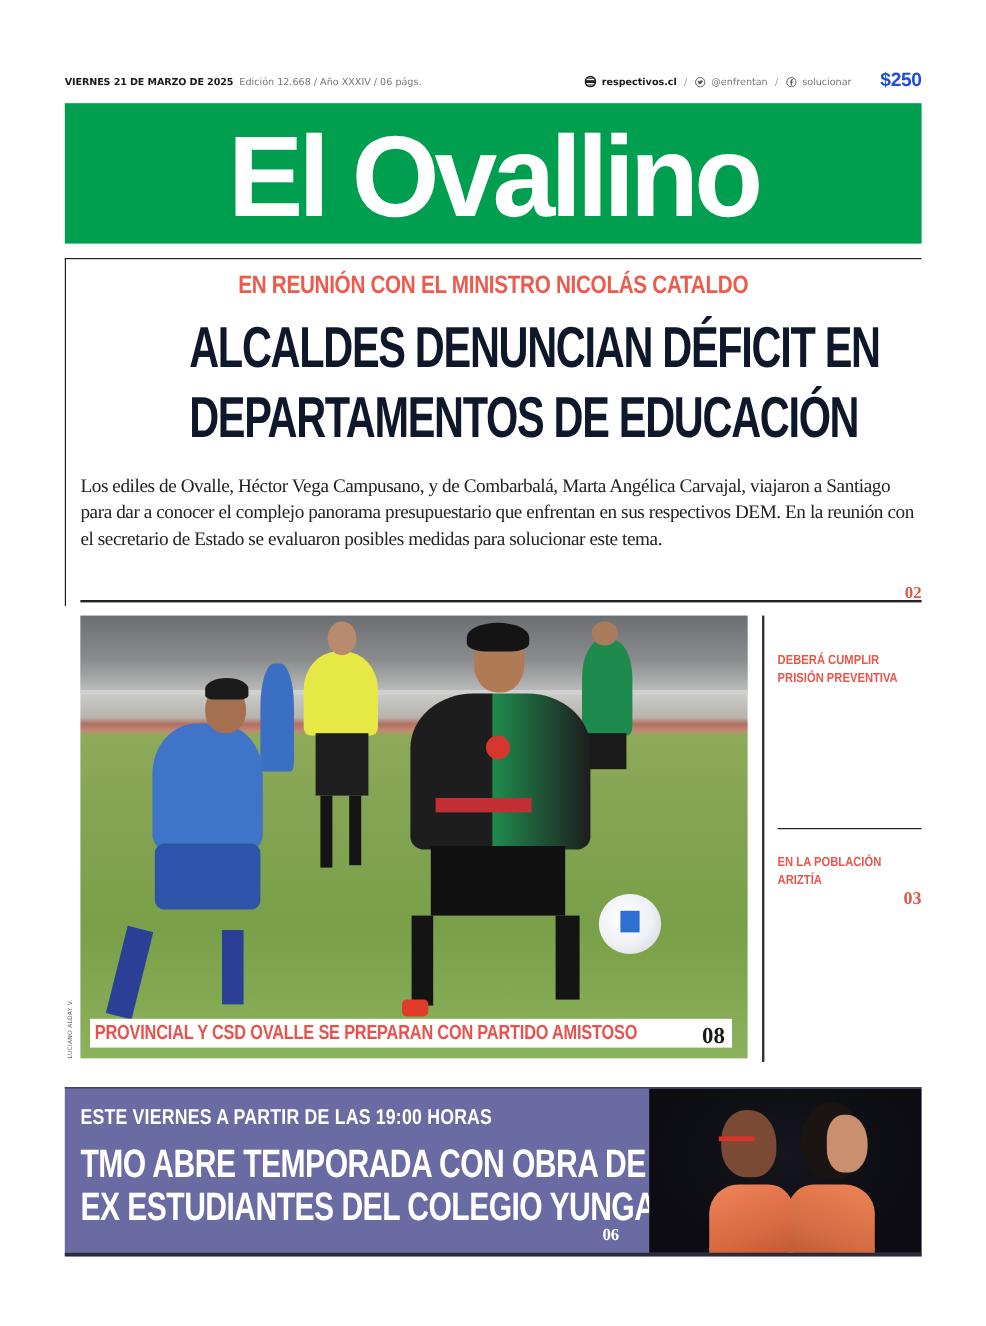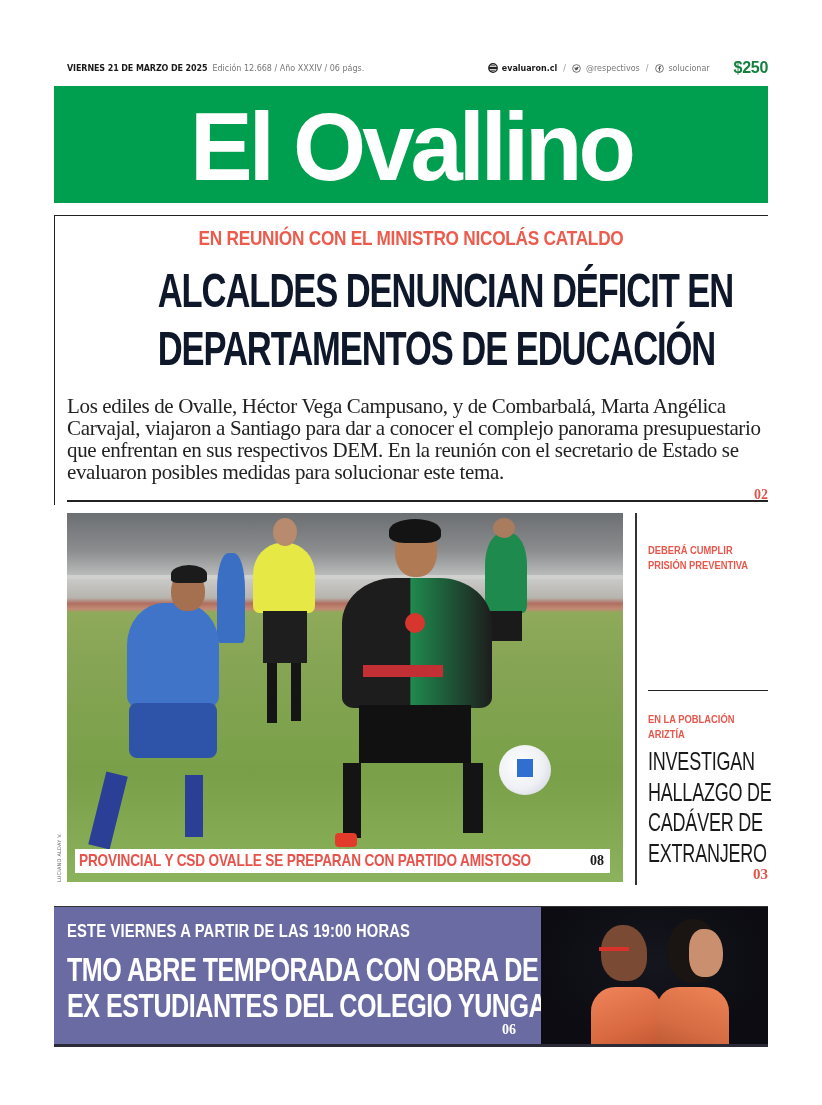--- a/index.html
+++ b/index.html
@@ -1,54 +1,54 @@
 <!DOCTYPE html>
 <html><head>
   <meta charset="utf-8">
   <style>
     * { box-sizing: border-box; margin: 0; padding: 0; }
     html, body { width: 822px; height: 1105px; background: #ffffff; overflow: hidden; }
     body { position: relative; font-family: "DejaVu Sans", sans-serif; color: #1a1a1a; }
 
     
     .topbar { position: absolute; left: 54px; top: 60px; width: 714px; height: 16px; display: flex; align-items: center; justify-content: space-between; }
-    .topbar-left { display: flex; align-items: flex-start; gap: 5px; font-size: 8px; margin-left: 13px; }
+    .topbar-left { display: flex; align-items: flex-start; gap: 5px; font-size: 8px; }
     .dateline { font-weight: bold; color: #1a1a1a; letter-spacing: -0.1px; }
     .edition { color: #777; font-size: 8px; }
     .topbar-right { display: flex; align-items: center; gap: 4px; font-size: 8px; color: #777; }
     .topbar-right .site { font-weight: bold; color: #1a1a1a; }
     .topbar-right .sep { color: #999; margin: 0 2px; }
     .ico { display: inline-flex; align-items: center; justify-content: center; width: 10px; height: 10px; }
-    .price { font-family: "Liberation Sans", sans-serif; font-weight: bold; font-size: 16px; color: #15803d; margin-left: 20px; letter-spacing: -0.3px; }
+    .price { font-family: "Liberation Sans", sans-serif; font-weight: bold; font-size: 16px; color: #1d4ed8; margin-left: 20px; letter-spacing: -0.3px; }
 
     
     .masthead { position: absolute; left: 54px; top: 86px; width: 714px; height: 117px; background: #009e4f; display: flex; align-items: center; justify-content: center; }
     .masthead-title { font-family: "Liberation Sans", sans-serif; font-weight: bold; color: #ffffff; font-size: 94px; letter-spacing: -4px; transform: scaleY(1.02); line-height: 1; margin-top: 4px; }
 
     
     .lead-frame { position: absolute; left: 54px; top: 215px; width: 714px; height: 290px; border-top: 1.5px solid #222; border-left: 1.5px solid #222; }
     .kicker-red { position: absolute; left: 0; width: 822px; top: 226px; text-align: center; font-family: "Liberation Sans", sans-serif; font-weight: bold; font-size: 21px; color: #ec5b4c; letter-spacing: -0.3px; transform: scaleX(0.82); transform-origin: center; }
     .lead-headline { position: absolute; left: 58px; top: 262px; width: 712px; font-family: "Liberation Sans", sans-serif; font-weight: bold; font-size: 48px; line-height: 58px; color: #0f172a; text-align: center; letter-spacing: -1.5px; }
     .lead-headline span { display: block; transform: scaleX(0.72); transform-origin: center; white-space: nowrap; }
-    .lead-body { position: absolute; left: 67px; top: 395px; width: 700px; font-family: "Liberation Serif", serif; font-size: 21px; line-height: 22px; color: #222; letter-spacing: -0.35px; }
+    .lead-body { position: absolute; left: 67px; top: 395px; width: 700px; font-family: "Liberation Serif", serif; font-size: 16px; line-height: 22px; color: #222; letter-spacing: -0.35px; }
     .pageref { font-family: "Liberation Serif", serif; font-weight: bold; color: #e0574a; font-size: 14px; }
     .lead-pageref { position: absolute; right: 54px; top: 487px; }
     .rule { position: absolute; height: 1.5px; background: #222; }
 
     
     .photo { position: absolute; left: 67px; top: 513px; width: 556px; height: 369px; overflow: hidden;
       background:
         linear-gradient(180deg, #8d8f91 0%, #a3a4a4 12%, #c9c9c7 18%, #b7b4ae 23%, #b06f60 24.5%, #c28a74 26%, #8eaa5a 27%, #84a453 45%, #79a048 70%, #8bb25c 100%); }
     .photo .stand { position: absolute; left: 0; top: 0; width: 100%; height: 62px; background: linear-gradient(180deg, #6c6f72 0%, #8a8c8e 60%, #b9bab9 100%); }
     .photo .stand-rail { position: absolute; left: 0; top: 62px; width: 100%; height: 4px; background: #d0d0ce; }
     .figure { position: absolute; border-radius: 40% 40% 10% 10%; }
     .credit { position: absolute; left: 56px; top: 830px; width: 10px; height: 52px; font-size: 5px; color: #666; writing-mode: vertical-rl; transform: rotate(180deg); letter-spacing: 0.2px; white-space: nowrap; }
     .caption-band { position: absolute; left: 75px; top: 849px; height: 24px; background: #ffffff; display: flex; align-items: center; padding: 0 5px 0 4px; }
     .caption-text { font-family: "Liberation Sans", sans-serif; font-weight: bold; font-size: 17px; color: #e8524a; transform: scaleX(0.8); transform-origin: left center; white-space: nowrap; letter-spacing: -0.2px; display: inline-block; }
-    .caption-ref { font-family: "Liberation Serif", serif; font-weight: bold; font-size: 14px; color: #1a1a1a; position: absolute; right: 6px; top: 4px; }
+    .caption-ref { font-family: "Liberation Serif", serif; font-weight: bold; font-size: 19px; color: #1a1a1a; position: absolute; right: 6px; top: 4px; }
 
     
     .vline { position: absolute; left: 635px; top: 513px; width: 1.5px; height: 372px; background: #333; }
     .side { position: absolute; left: 648px; width: 122px; }
     .side-kicker { font-family: "Liberation Sans", sans-serif; font-weight: bold; font-size: 11px; line-height: 15px; color: #e8574b; transform: scaleX(0.85); transform-origin: left; white-space: nowrap; }
     .side-head-light { font-family: "DejaVu Sans", sans-serif; font-size: 24px; line-height: 30.5px; color: #1a1a1a; transform: scaleX(0.66); transform-origin: left; white-space: nowrap; letter-spacing: -0.5px; }
     .side-head-med { font-family: "Liberation Sans", sans-serif; font-size: 25px; line-height: 30.5px; color: #1a1a1a; transform: scaleX(0.72); transform-origin: left; white-space: nowrap; letter-spacing: -0.3px; }
     .side-head-light .pageref, .side-head-med .pageref { font-size: 19px; }
 
     
@@ -68,29 +68,29 @@
     <span class="edition">Edición 12.668 / Año XXXIV / 06 págs.</span>
   </div>
   <div class="topbar-right">
     <span class="ico">
       <svg width="10" height="10" viewBox="0 0 10 10">
           <circle cx="5" cy="5" r="4.3" fill="none" stroke="#222" stroke-width="1.2"></circle>
           <rect x="1" y="3.8" width="8" height="2.4" fill="#222"></rect>
           <path d="M2.5 2.2h5M2.5 7.8h5" stroke="#222" stroke-width="0.9"></path>
         </svg>
     </span>
-    <span class="site">evaluaron.cl</span>
+    <span class="site">respectivos.cl</span>
     <span class="sep">/</span>
     <span class="ico">
       <svg width="9" height="9" viewBox="0 0 10 10">
           <circle cx="5" cy="5" r="4.3" fill="none" stroke="#555" stroke-width="0.9"></circle>
           <path d="M2.8 6.6c1.6.8 3.7.2 4.1-2 .4-.2.6-.5.7-.8-.3.1-.5.1-.7.1.3-.2.5-.4.5-.7-.3.2-.5.2-.8.3-.5-.6-1.6-.4-1.7.5v.3c-1-.1-1.6-.5-2.1-1.1-.3.6 0 1.2.4 1.4-.2 0-.4 0-.5-.1 0 .6.4 1 .9 1.1-.2.1-.4.1-.6 0 .1.5.6.8 1.1.8-.5.4-1.1.5-1.3.2z" fill="#555"></path>
         </svg>
     </span>
-    <span>@respectivos</span>
+    <span>@enfrentan</span>
     <span class="sep">/</span>
     <span class="ico">
       <svg width="9" height="9" viewBox="0 0 10 10">
           <circle cx="5" cy="5" r="4.3" fill="none" stroke="#555" stroke-width="0.9"></circle>
           <path d="M5.5 8V5.3h.9l.1-1h-1v-.6c0-.3.1-.5.5-.5h.5v-.9c-.1 0-.4-.1-.8-.1-.8 0-1.3.5-1.3 1.3v.8h-.9v1h.9V8z" fill="#555"></path>
         </svg>
     </span>
     <span>solucionar</span>
     <span class="price">$250</span>
   </div>
@@ -157,26 +157,20 @@
 
 <div class="side" style="top:514px;margin-top:29px;">
   <div class="side-kicker">DEBERÁ CUMPLIR</div>
   <div class="side-kicker">PRISIÓN PREVENTIVA</div>
 </div>
 <div class="rule" style="left:648px; top:690px; width:120px; height:1.2px;"></div>
 
 <div class="side" style="top:712px;">
   <div class="side-kicker">EN LA POBLACIÓN</div>
   <div class="side-kicker">ARIZTÍA</div>
-  <div style="margin-top:4px;">
-    <div class="side-head-med">INVESTIGAN</div>
-    <div class="side-head-med">HALLAZGO DE</div>
-    <div class="side-head-med">CADÁVER DE</div>
-    <div class="side-head-med">EXTRANJERO</div>
-  </div>
   <div style="text-align:right; padding-right:2px; margin-top:-4px;"><span class="pageref" style="font-size:15px;">03</span></div>
 </div>
 
 <div class="promo">
   <div class="promo-kicker">ESTE VIERNES A PARTIR DE LAS 19:00 HORAS</div>
   <div class="promo-head">
     <div>TMO ABRE TEMPORADA CON OBRA DE</div>
     <div>EX ESTUDIANTES DEL COLEGIO YUNGAY</div>
   </div>
   <span class="pageref promo-ref">06</span>

